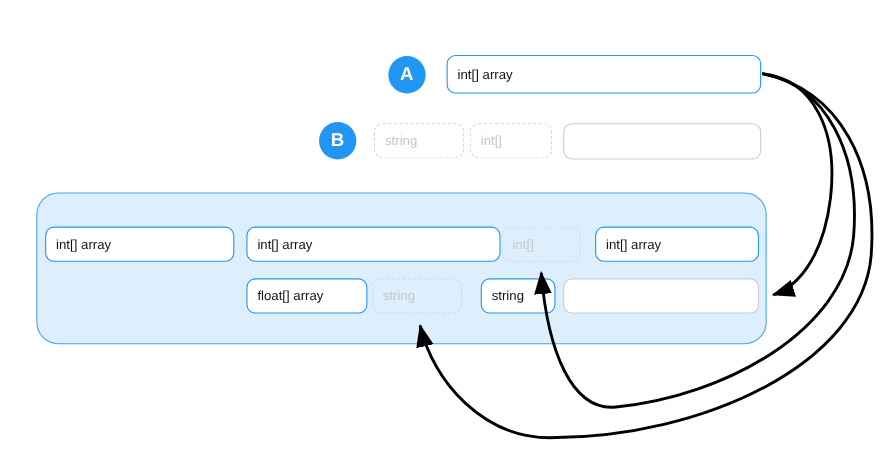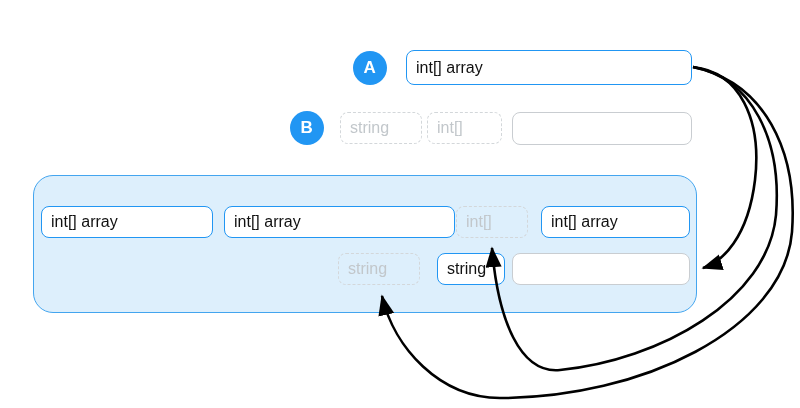--- a/index.html
+++ b/index.html
@@ -34,21 +34,21 @@
   #badge-a { left: 353px; top: 51px; }
   #badge-b { left: 290px; top: 111px; }
 
   
   .box {
     position: absolute;
     box-sizing: border-box;
     display: flex;
     align-items: center;
     border-radius: 8px;
-    font-size: 16px;
+    font-size: 12px;
     line-height: 1;
     padding: 0 9px;
     white-space: nowrap;
   }
   .box.solid-blue {
     background: #ffffff;
     border: 1.6px solid #2196f3;
     color: #111111;
   }
   .box.solid-gray {
@@ -106,20 +106,21 @@
 
   <div class="box solid-blue" style="left:41px; top:206px; width:172px; height:32px;">int[] array</div>
 
   <div class="box solid-blue" style="left:224px; top:206px; width:231px; height:32px;">int[] array</div>
 
   <div class="box ghost" style="left:456px; top:206px; width:72px; height:32px;">int[]</div>
 
   <div class="box solid-blue" style="left:541px; top:206px; width:149px; height:32px;">int[] array</div>
 
 
+  <div class="box solid-blue" style="left:224px; top:253px; width:110px; height:32px;">float[] array</div>
 
   <div class="box ghost" style="left:338px; top:253px; width:82px; height:32px;">string</div>
 
   <div class="box solid-blue" style="left:437px; top:253px; width:68px; height:32px;">string</div>
 
   <div class="box solid-gray" style="left:512px; top:253px; width:178px; height:32px;"></div>
 
   <svg id="arrows" viewBox="0 0 800 408">
     <defs>
       <marker id="ah" markerWidth="9" markerHeight="9" refX="7.4" refY="3.1" orient="auto" markerUnits="strokeWidth">

